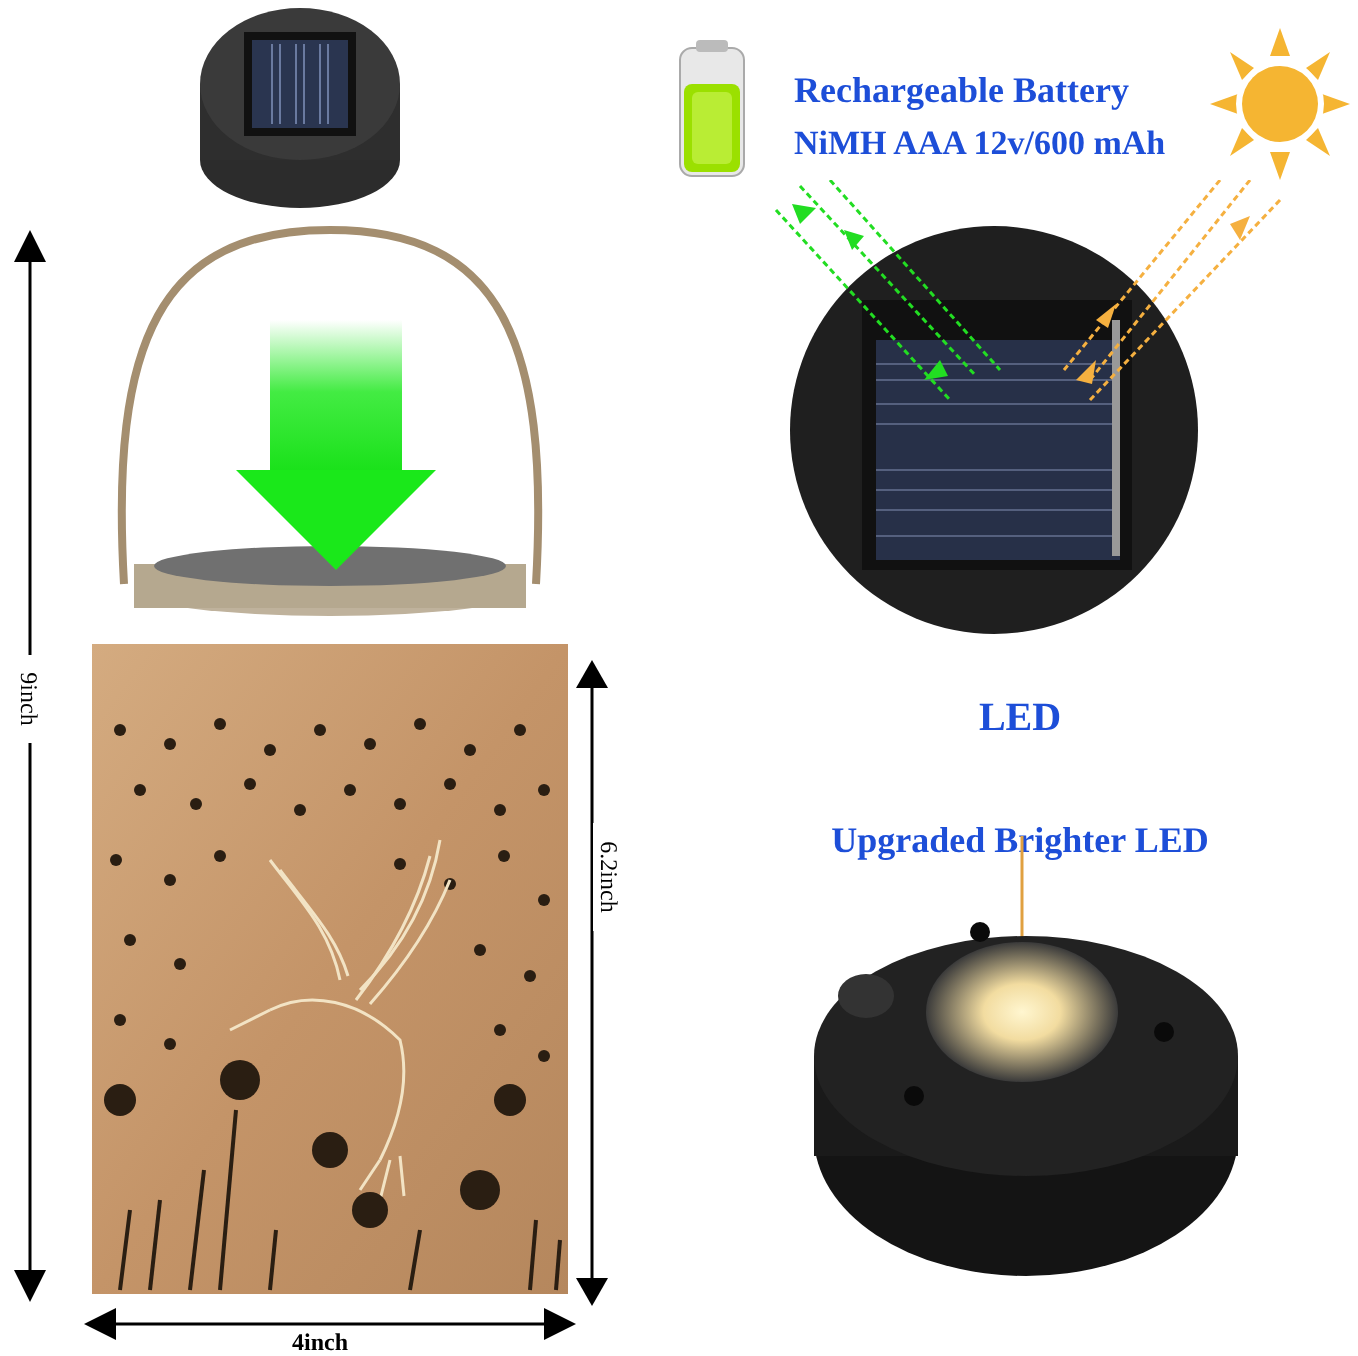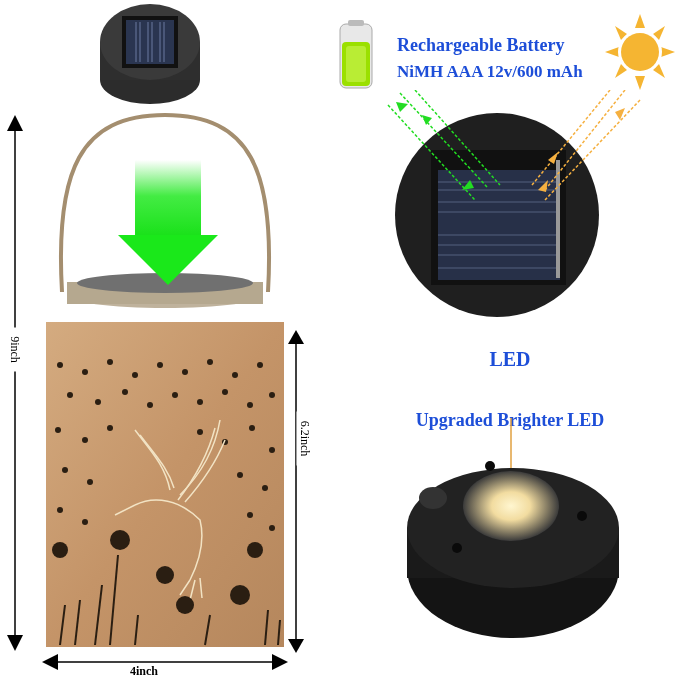--- a/index.html
+++ b/index.html
@@ -141,21 +141,21 @@
 </div>
 <div class="abs" style="left:277px;top:431px;width:54px;font-size:12px;transform:rotate(90deg);text-align:center;background:#fff;">6.2inch</div>
 
 <div class="abs" style="left:40px;top:652px;width:250px;height:20px;">
   <svg width="250" height="20">
     <line x1="10" y1="10" x2="240" y2="10" stroke="#000" stroke-width="1.5"></line>
     <polygon points="18,2 18,18 2,10" fill="#000"></polygon>
     <polygon points="232,2 232,18 248,10" fill="#000"></polygon>
   </svg>
 </div>
-<div class="abs" style="left:130px;top:664px;width:60px;font-size:12px;font-weight:bold;text-align:left;">4inch</div>
+<div class="abs" style="left:130px;top:664px;width:60px;font-size:12px;font-weight:bold;text-align:center;">4inch</div>
 
 <div class="abs" style="left:336px;top:20px;width:40px;height:70px;">
   <svg width="40" height="70" viewBox="0 0 40 70">
     <rect x="4" y="4" width="32" height="64" rx="6" fill="#e8e8e8" stroke="#aaa"></rect>
     <rect x="12" y="0" width="16" height="6" rx="2" fill="#bbb"></rect>
     <rect x="6" y="22" width="28" height="44" rx="4" fill="#9be000"></rect>
     <rect x="10" y="26" width="20" height="36" rx="3" fill="#c6f24a" opacity="0.7"></rect>
   </svg>
 </div>
 <div class="abs title" style="left:397px;top:35px;font-size:18px;">Rechargeable Battery</div>

